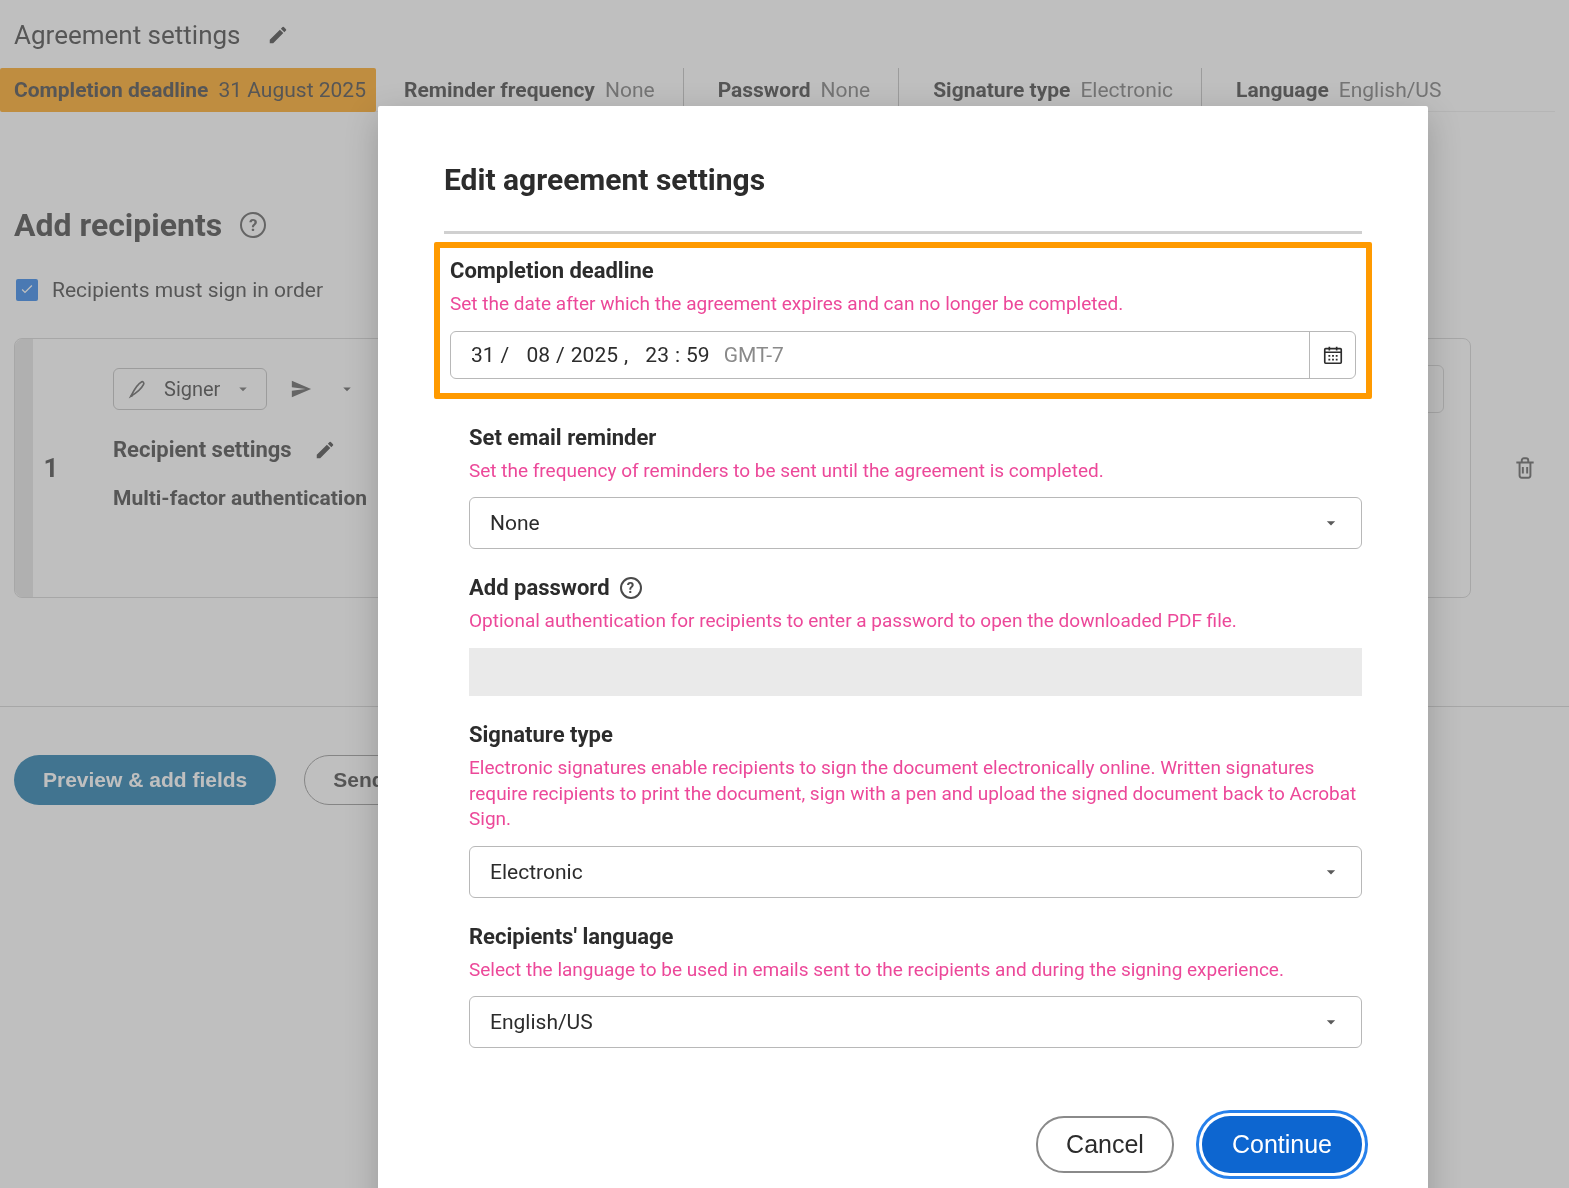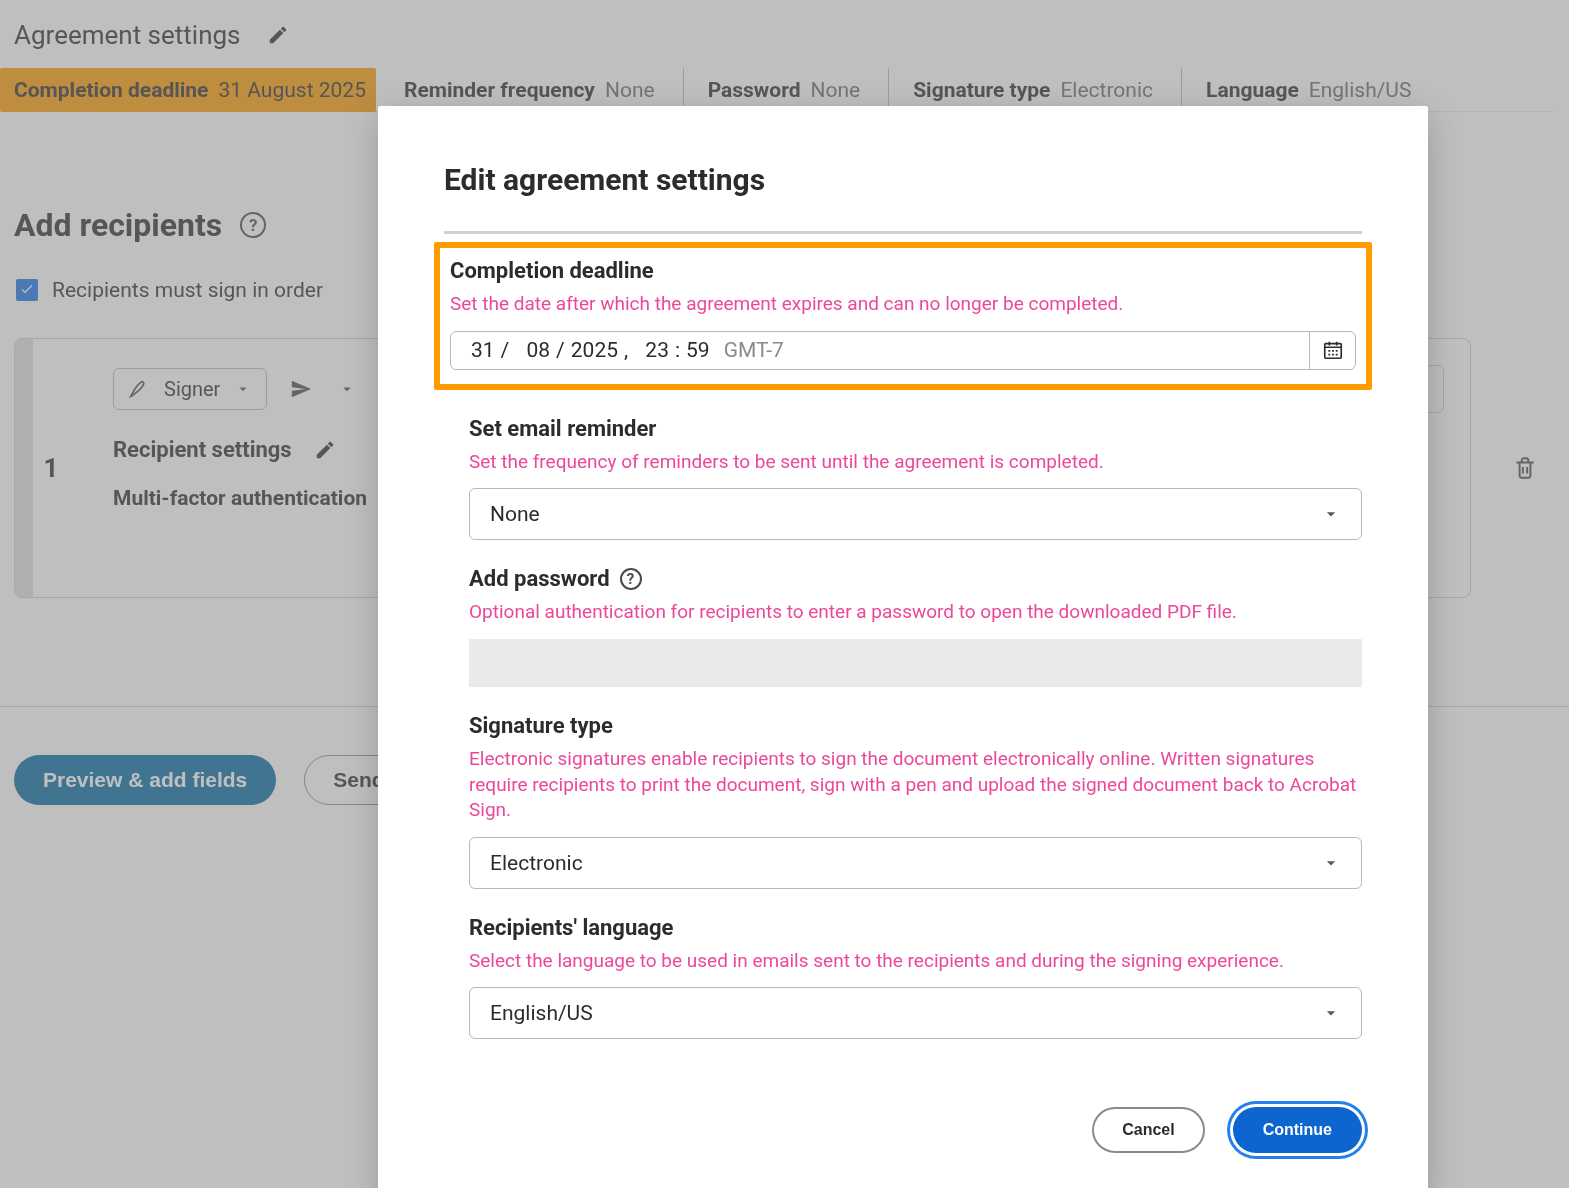--- a/index.html
+++ b/index.html
@@ -46,21 +46,21 @@
   }
   .settings-bar .chip {
     display: flex;
     align-items: center;
     gap: 10px;
     padding: 0 2px;
     height: 44px;
   }
   .chip .label { font-weight: 700; font-size: 21px; }
   .chip .value { color: #6a6a6a; font-size: 21px; }
-  .chip.sep { border-left: 1px solid #b9b9b9; padding-left: 24px; text-align: right; }
+  .chip.sep { border-left: 1px solid #b9b9b9; padding-left: 34px; text-align: right; }
 
   .chip.highlight {
     background: #ff9a00;
     border-radius: 2px;
     padding: 0 10px 0 0;
     margin-left: -14px;
   }
   .chip.highlight .label { padding-left: 14px; }
   .chip.highlight .value { color: #2c2c2c; }
 
@@ -156,21 +156,21 @@
 
   .section.highlight-box {
     border: 6px solid #ff9a00;
     border-radius: 2px;
     margin: 0 -10px 0 -10px;
     padding: 10px 10px 14px 10px;
   }
 
   .field-box {
     border:1px solid #b8b8b8; border-radius: 6px;
-    display:flex; align-items:center; height: 39px;
+    display:flex; align-items:center; height: 48px;
     overflow:hidden;
   }
   .field-box .date-text {
     flex:1; padding: 0 20px; font-size:21px; display:flex; gap:6px; align-items:center;
   }
   .field-box .tz { color:#8a8a8a; margin-left:8px; }
   .field-box .cal-btn {
     width:46px; height:100%; border-left:1px solid #b8b8b8;
     display:flex; align-items:center; justify-content:center;
   }
@@ -184,21 +184,21 @@
 
   .text-input {
     background:#eaeaea; border:none; border-radius:0;
     height:48px; width:100%;
   }
 
   .modal-footer {
     display:flex; justify-content:flex-end; gap:28px; margin-top: 68px;
   }
   .btn-md {
-    border-radius: 28px; padding: 12px 28px; font-size: 16px; font-weight:700;
+    border-radius: 28px; padding: 12px 28px; font-size: 25px; font-weight:400;
     border:2px solid transparent;
   }
   .btn-md.secondary { background:#fff; border-color:#8a8a8a; color:#2c2c2c; }
   .btn-md.primary-focus {
     background:#0d66d0; color:#fff;
     box-shadow: 0 0 0 3px #fff, 0 0 0 6px #2680eb;
   }
 
   
   svg { display:block; }

